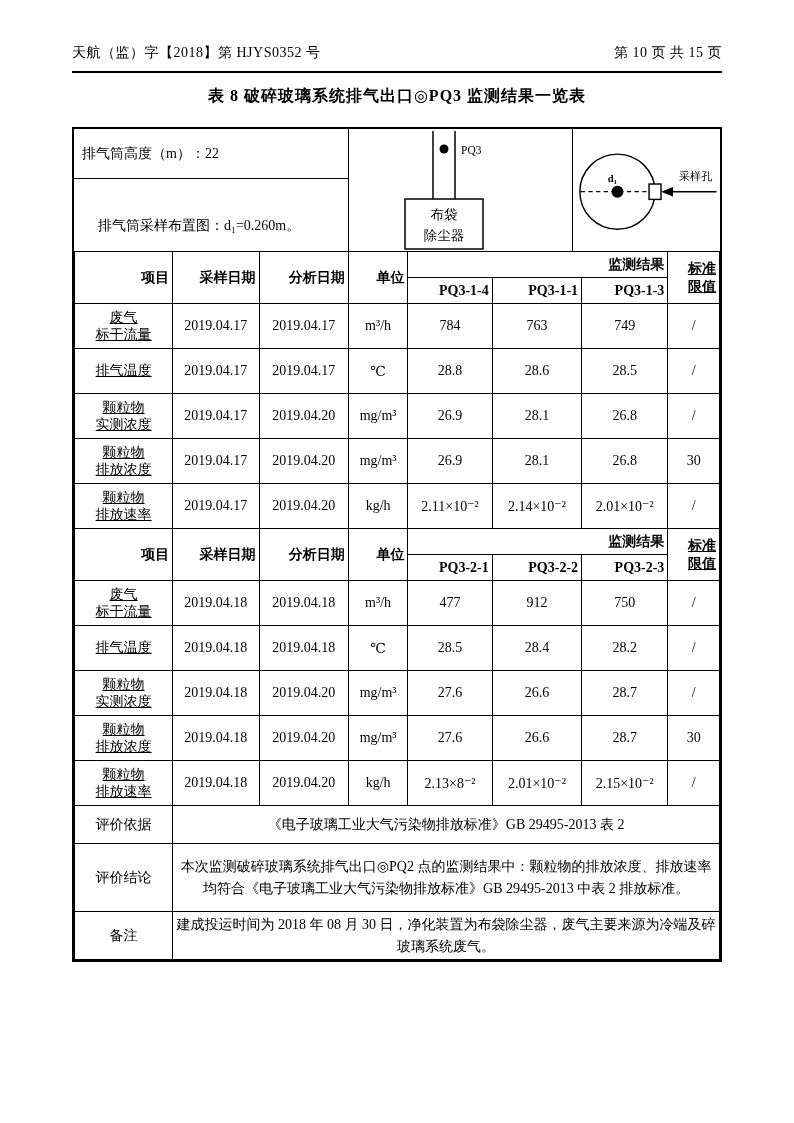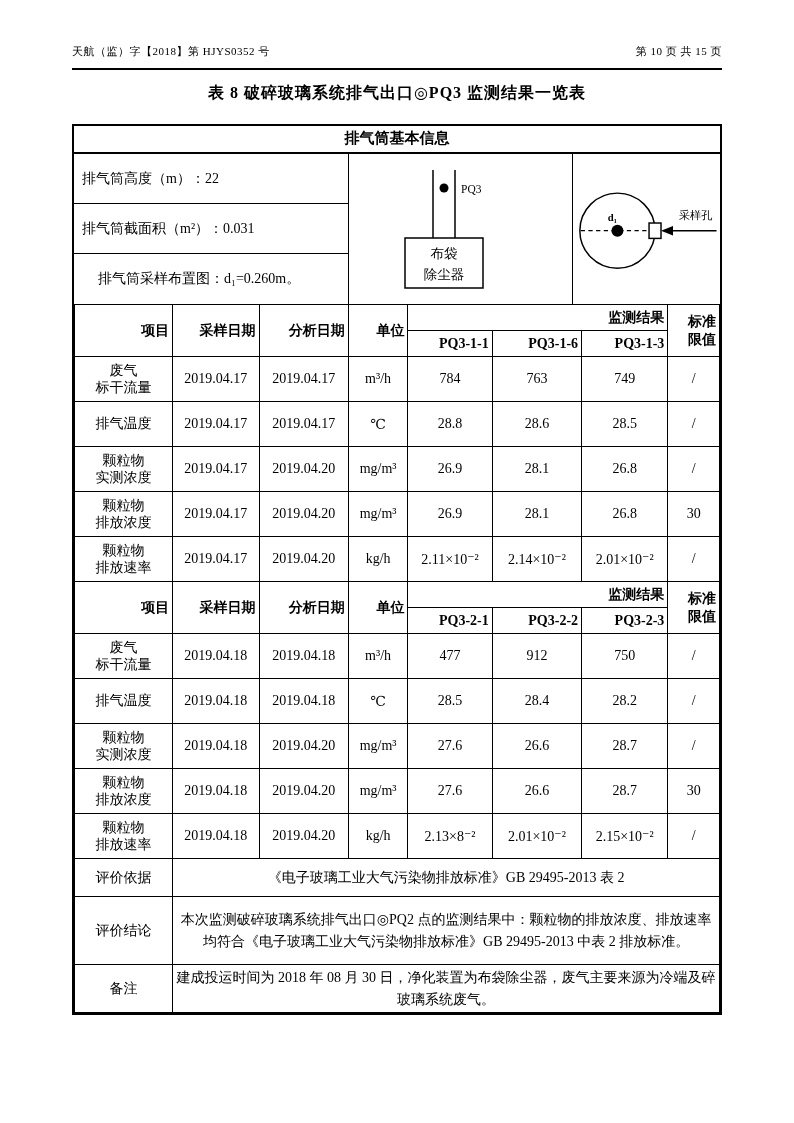--- a/index.html
+++ b/index.html
@@ -6,21 +6,21 @@
   body { background: #ffffff; }
   .page {
     width: 794px; height: 1123px;
     background: #fff; color: #000;
     font-family: "Liberation Serif", "DejaVu Serif", serif;
     position: relative;
     padding: 44px 72px 0 72px;
   }
   .page-header {
     display: flex; justify-content: space-between; align-items: flex-end;
-    font-size: 11px; letter-spacing: 0.5px;
+    font-size: 14px; letter-spacing: 0.5px;
     padding-bottom: 9px; border-bottom: 2px solid #000;
   }
   .doc-title {
     text-align: center; font-weight: bold; font-size: 16px;
     letter-spacing: 1px; margin: 13px 0 20px 0;
   }
   .doc-table-wrap { border: 2px solid #000; }
 
   
   .info-grid { display: grid; grid-template-columns: 42.46% 30.3% 27.24%; }
@@ -44,21 +44,21 @@
 
   
   table.mon { width: 100%; border-collapse: collapse; table-layout: fixed; }
   table.mon th, table.mon td {
     border: 1.5px solid #000; text-align: center; vertical-align: middle;
     font-size: 14px; padding: 2px 3px; overflow: hidden;
   }
   table.mon th { font-weight: bold; text-align: right; }
   tr.hrow th { height: 26px; }
   tr.data td { height: 45px; }
-  .pre { white-space: pre-line; line-height: 1.25; }
+  .pre { white-space: pre-line; line-height: 1.25; text-decoration: underline; }
   td.foot-content {
     text-align: left; padding: 4px 10px; line-height: 1.55; font-size: 14px;
   }
   tr.fr1 td { height: 38px; }
   tr.fr2 td { height: 68px; }
   tr.fr3 td { height: 48px; }
 </style>
 </head>
 <body>
 
@@ -67,23 +67,21 @@
   <div class="page-header">
     <span>天航（监）字【2018】第 HJYS0352 号</span>
     <span>第 10 页 共 15 页</span>
   </div>
 
   <div class="doc-title">表 8 破碎玻璃系统排气出口◎PQ3 监测结果一览表</div>
 
   <div class="doc-table-wrap">
 
     <div class="info-grid">
-      <div class="info-title">排气筒基本信息</div>
       <div class="info-cell" style="grid-row:2">排气筒高度（m）：22</div>
-      <div class="info-cell" style="grid-row:3">排气筒截面积（m²）：0.031</div>
       <div class="info-cell last" style="grid-row:4">排气筒采样布置图：d₁=0.260m。</div>
 
       <div class="diag-cell diag-mid">
         <svg width="190" height="122" viewBox="0 0 190 122">
           <line x1="84" y1="2" x2="84" y2="70" stroke="#000" stroke-width="1.5"></line>
           <line x1="106" y1="2" x2="106" y2="70" stroke="#000" stroke-width="1.5"></line>
           <circle cx="95" cy="20" r="4.5" fill="#000"></circle>
           <text x="112" y="25" font-size="11.5" class="svgtext">PQ3</text>
           <rect x="56" y="70" width="78" height="50" fill="none" stroke="#000" stroke-width="1.5"></rect>
           <text x="95" y="90" font-size="13.5" text-anchor="middle" class="svgtext">布袋</text>
@@ -121,22 +119,22 @@
           <tr class="hrow">
         <th rowspan="2">项目</th>
         <th rowspan="2">采样日期</th>
         <th rowspan="2">分析日期</th>
         <th rowspan="2">单位</th>
         <th colspan="3">监测结果</th>
         <th rowspan="2" class="pre">标准
 限值</th>
       </tr>
       <tr class="hrow">
+        <th>PQ3-1-4</th>
         <th>PQ3-1-1</th>
-        <th>PQ3-1-6</th>
         <th>PQ3-1-3</th>
       </tr>
 
       <tr class="data">
         <td class="pre">废气
 标干流量</td>
         <td>2019.04.17</td>
         <td>2019.04.17</td>
         <td>m³/h</td>
         <td>784</td>

